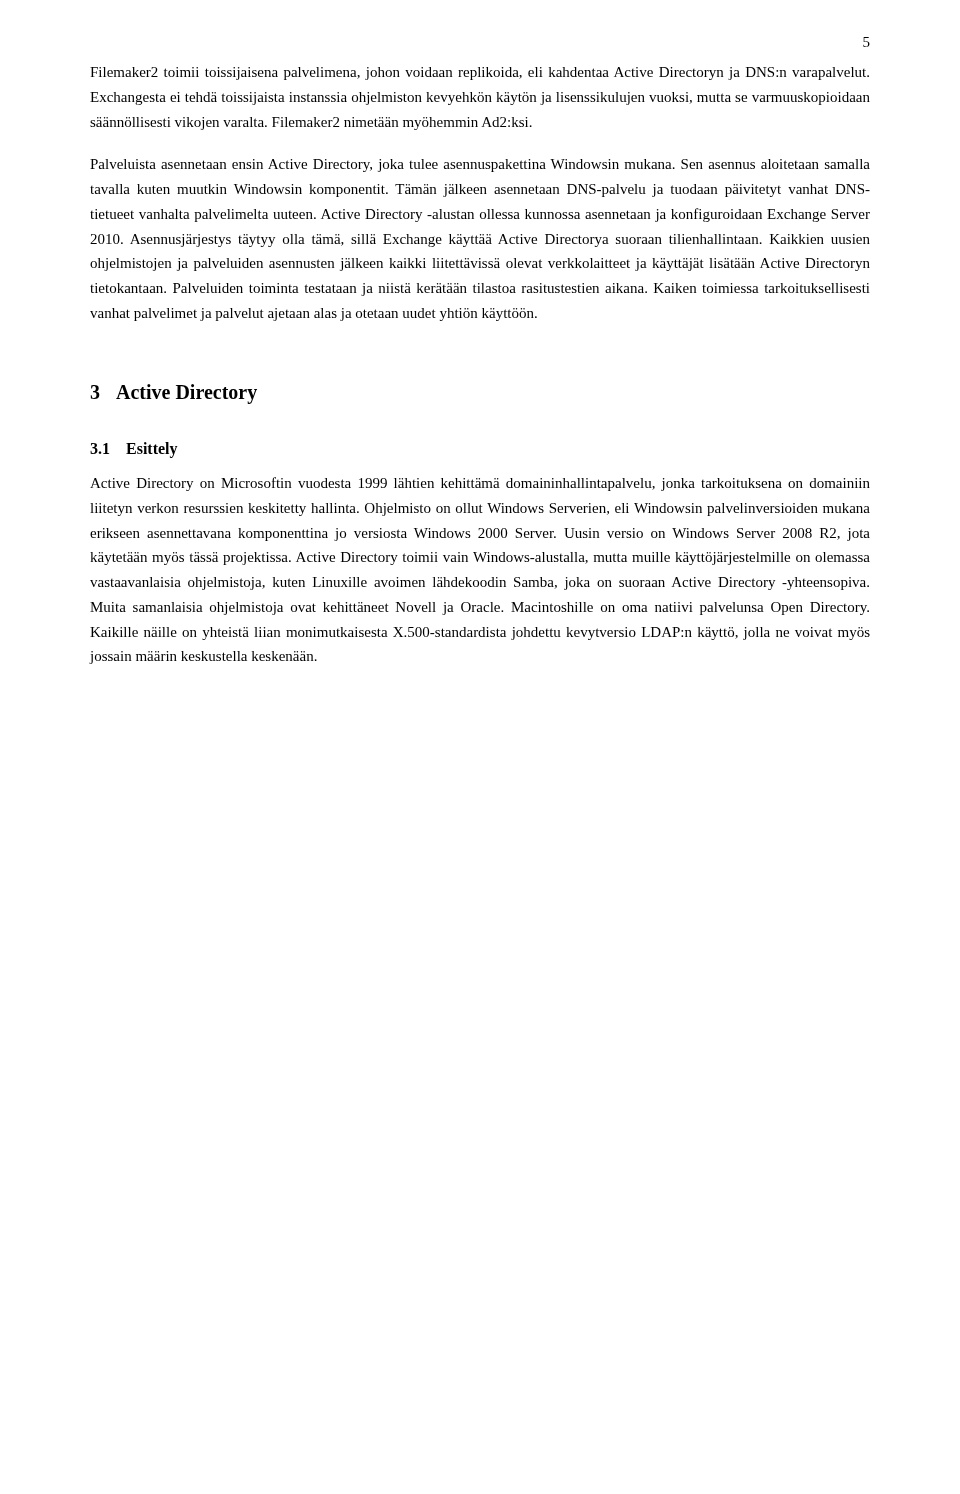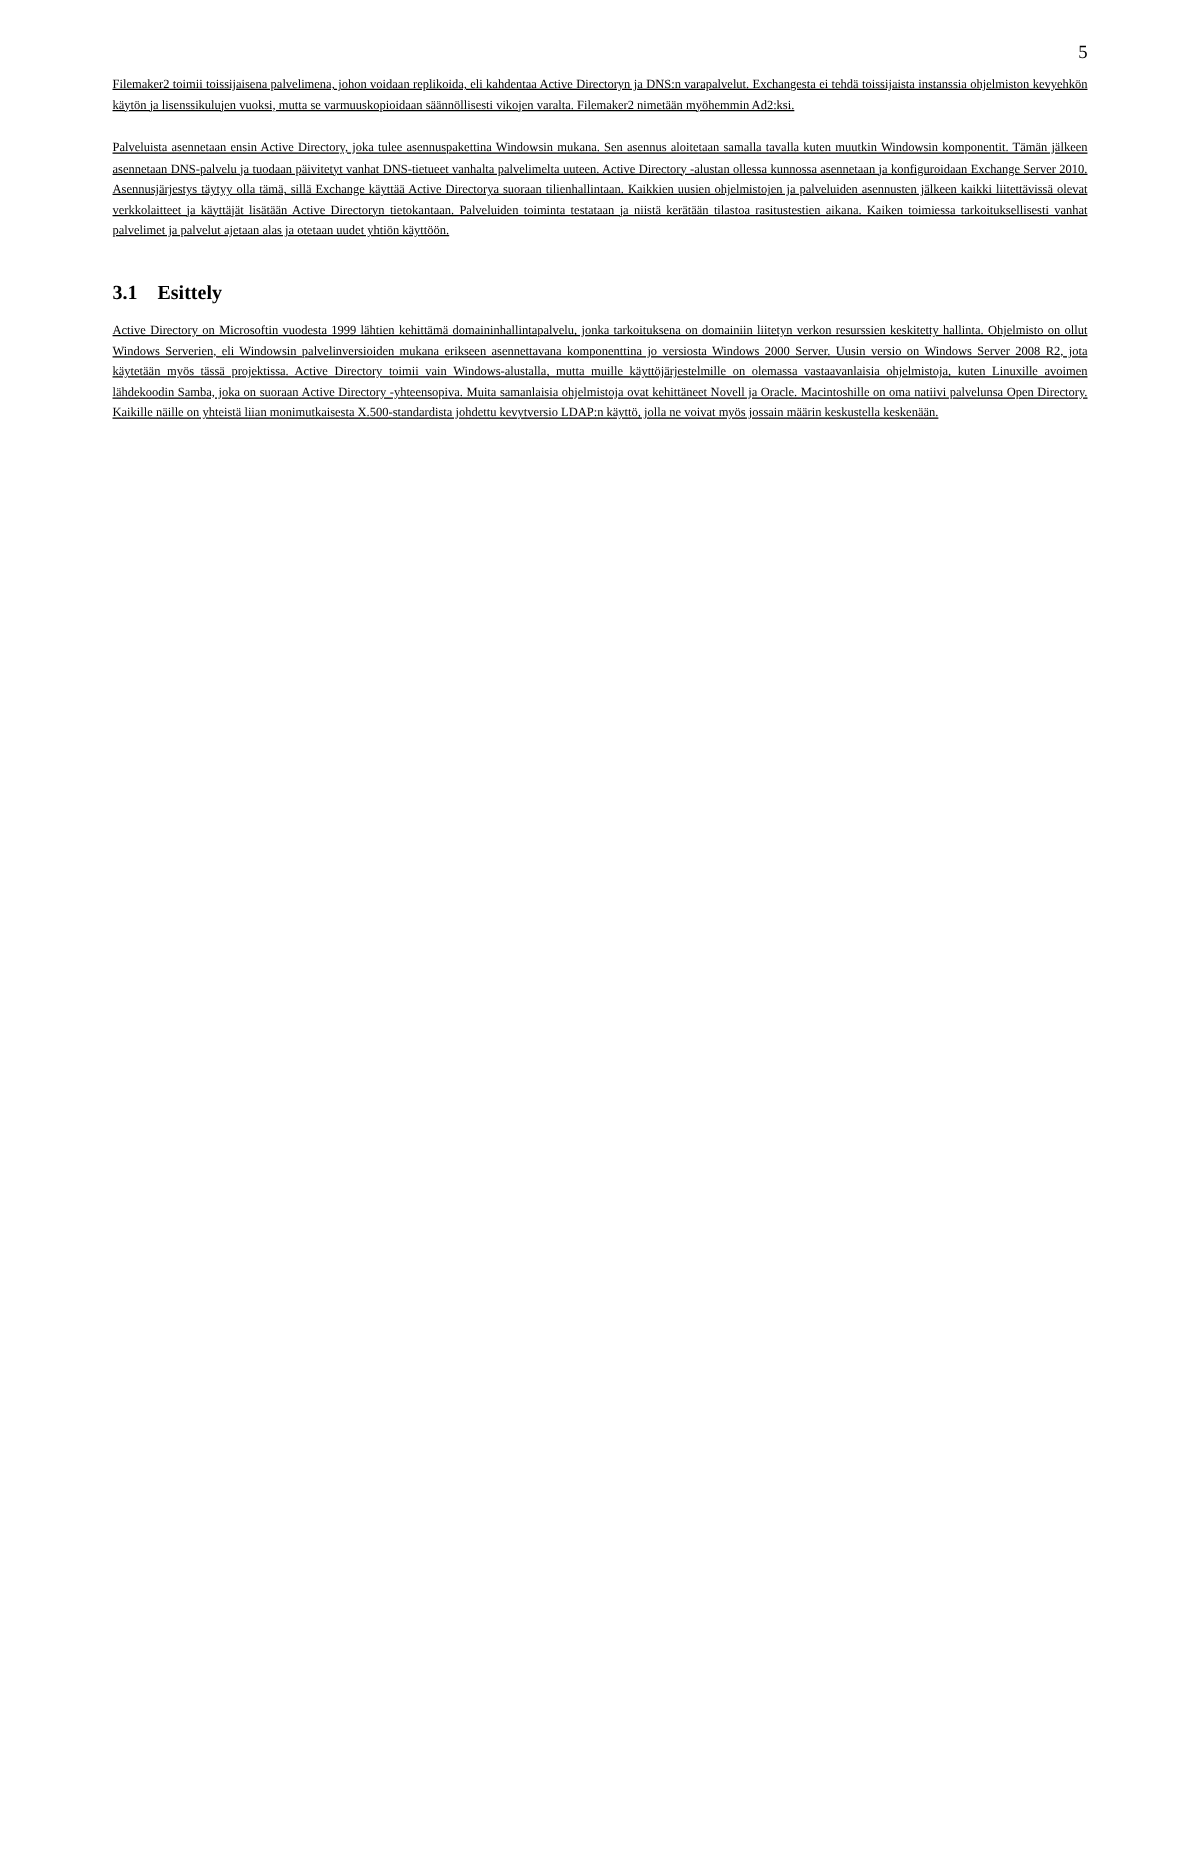--- a/index.html
+++ b/index.html
@@ -28,23 +28,22 @@
       position: absolute;
       top: 30px;
       right: 90px;
       font-size: 15px;
       font-family: 'Times New Roman', Times, serif;
     }
 
     .paragraph {
       text-align: justify;
       margin-bottom: 18px;
-      font-size: 10px;
+      font-size: 15px;
       line-height: 1.65;
-      text-decoration: underline;
     }
 
     .section-heading {
       font-size: 20px;
       font-weight: bold;
       margin-top: 50px;
       margin-bottom: 28px;
     }
 
     .subsection-heading {
@@ -62,20 +61,23 @@
 <body>
 
 <div class="page">
 
   <div class="page-number">5</div>
 
   <p class="paragraph">Filemaker2 toimii toissijaisena palvelimena, johon voidaan replikoida, eli kahdentaa Active Directoryn ja DNS:n varapalvelut. Exchangesta ei tehdä toissijaista instanssia ohjelmiston kevyehkön käytön ja lisenssikulujen vuoksi, mutta se varmuuskopioidaan säännöllisesti vikojen varalta. Filemaker2 nimetään myöhemmin Ad2:ksi.</p>
 
   <p class="paragraph">Palveluista asennetaan ensin Active Directory, joka tulee asennuspakettina Windowsin mukana. Sen asennus aloitetaan samalla tavalla kuten muutkin Windowsin komponentit. Tämän jälkeen asennetaan DNS-palvelu ja tuodaan päivitetyt vanhat DNS-tietueet vanhalta palvelimelta uuteen. Active Directory -alustan ollessa kunnossa asennetaan ja konfiguroidaan Exchange Server 2010. Asennusjärjestys täytyy olla tämä, sillä Exchange käyttää Active Directorya suoraan tilienhallintaan. Kaikkien uusien ohjelmistojen ja palveluiden asennusten jälkeen kaikki liitettävissä olevat verkkolaitteet ja käyttäjät lisätään Active Directoryn tietokantaan. Palveluiden toiminta testataan ja niistä kerätään tilastoa rasitustestien aikana. Kaiken toimiessa tarkoituksellisesti vanhat palvelimet ja palvelut ajetaan alas ja otetaan uudet yhtiön käyttöön.</p>
 
+  <div class="section-heading">
+    <span class="section-number">3</span><span>Active Directory</span>
+  </div>
 
   <div class="subsection-heading">
     <span class="section-number">3.1</span><span>Esittely</span>
   </div>
 
   <p class="paragraph">Active Directory on Microsoftin vuodesta 1999 lähtien kehittämä domaininhallintapalvelu, jonka tarkoituksena on domainiin liitetyn verkon resurssien keskitetty hallinta. Ohjelmisto on ollut Windows Serverien, eli Windowsin palvelinversioiden mukana erikseen asennettavana komponenttina jo versiosta Windows 2000 Server. Uusin versio on Windows Server 2008 R2, jota käytetään myös tässä projektissa. Active Directory toimii vain Windows-alustalla, mutta muille käyttöjärjestelmille on olemassa vastaavanlaisia ohjelmistoja, kuten Linuxille avoimen lähdekoodin Samba, joka on suoraan Active Directory -yhteensopiva. Muita samanlaisia ohjelmistoja ovat kehittäneet Novell ja Oracle. Macintoshille on oma natiivi palvelunsa Open Directory. Kaikille näille on yhteistä liian monimutkaisesta X.500-standardista johdettu kevytversio LDAP:n käyttö, jolla ne voivat myös jossain määrin keskustella keskenään.</p>
 
 </div>
 
 </body></html>

